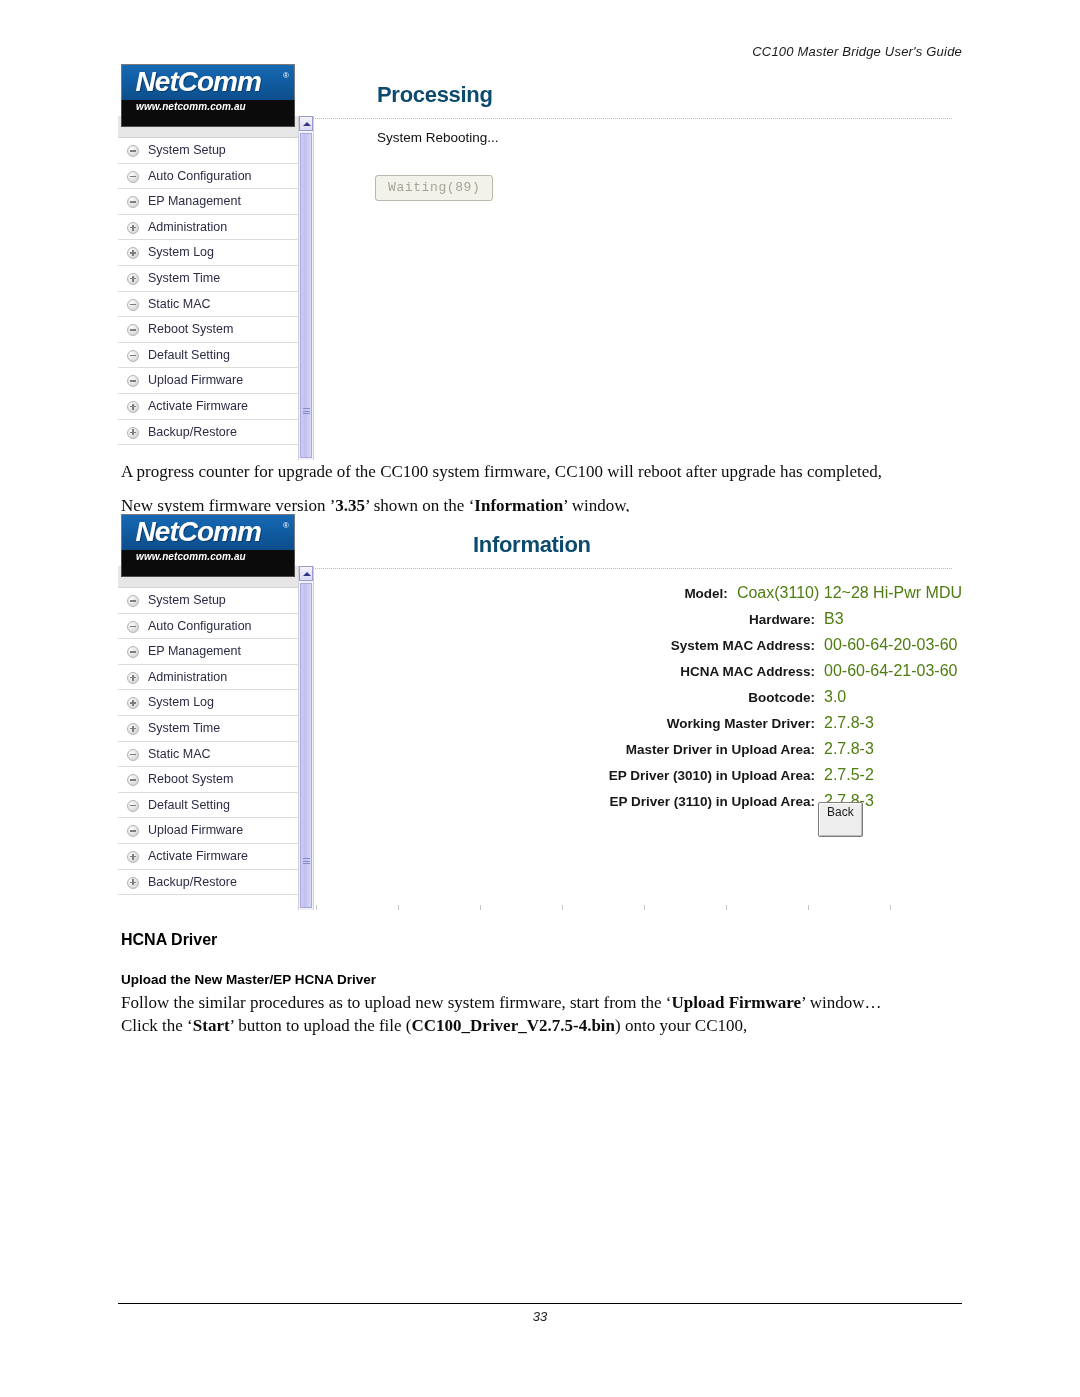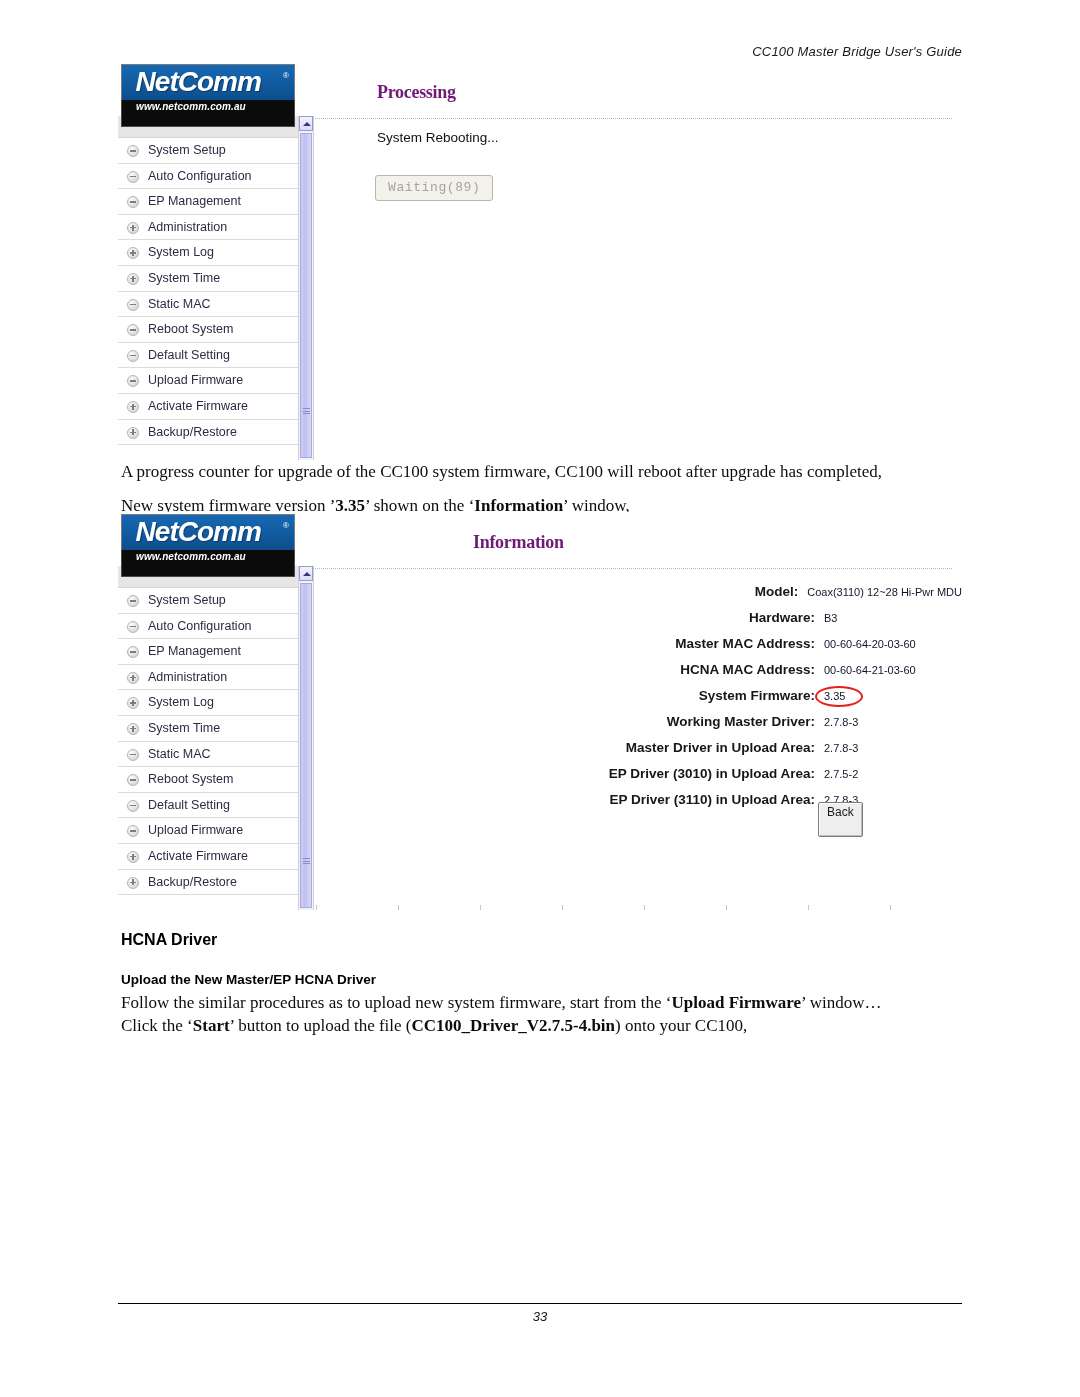--- a/index.html
+++ b/index.html
@@ -209,24 +209,24 @@
   }
 
   
   .panel {
     position: absolute;
     left: 197px; top: 0;
     right: 0; bottom: 0;
     background: #ffffff;
   }
   .panel-title {
-    font-family: Liberation Serif, serif;
+    font-family: Liberation Sans, sans-serif;
     font-weight: bold;
-    font-size: 18px;
-    color: #701a75;
+    font-size: 22px;
+    color: #0c4a6e;
     letter-spacing: -.3px;
   }
   #shot-processing .panel-title { position: absolute; left: 62px; top: 20px; }
   #shot-information .panel-title { position: absolute; left: 158px; top: 20px; }
 
   .dotted-rule {
     position: absolute;
     left: 0; right: 10px;
     height: 0;
     border-top: 1.5px dotted #b9b9c6;
@@ -272,22 +272,22 @@
     padding-right: 9px;
     font-family: "Liberation Sans", sans-serif;
     font-weight: bold;
     font-size: 13.5px;
     color: #171717;
     white-space: nowrap;
   }
   .info-value {
     position: relative;
     font-family: "Liberation Sans", sans-serif;
-    font-size: 11px;
-    color: #0f172a;
+    font-size: 16px;
+    color: #4d7c0f;
     white-space: nowrap;
   }
   .info-value.highlighted::before {
     content: "";
     position: absolute;
     left: -9px; top: -4px;
     width: 48px; height: 21px;
     border: 2px solid #e81d1d;
     border-radius: 50%;
     box-sizing: border-box;
@@ -481,30 +481,30 @@
       <div class="info-table" id="info-table">
           <div class="info-row">
             <div class="info-label">Model:</div>
             <div class="info-value">Coax(3110) 12~28 Hi-Pwr MDU</div>
           </div>
           <div class="info-row">
             <div class="info-label">Hardware:</div>
             <div class="info-value">B3</div>
           </div>
           <div class="info-row">
-            <div class="info-label">Master MAC Address:</div>
+            <div class="info-label">System MAC Address:</div>
             <div class="info-value">00-60-64-20-03-60</div>
           </div>
           <div class="info-row">
             <div class="info-label">HCNA MAC Address:</div>
             <div class="info-value">00-60-64-21-03-60</div>
           </div>
           <div class="info-row">
-            <div class="info-label">System Firmware:</div>
-            <div class="info-value highlighted">3.35</div>
+            <div class="info-label">Bootcode:</div>
+            <div class="info-value">3.0</div>
           </div>
           <div class="info-row">
             <div class="info-label">Working Master Driver:</div>
             <div class="info-value">2.7.8-3</div>
           </div>
           <div class="info-row">
             <div class="info-label">Master Driver in Upload Area:</div>
             <div class="info-value">2.7.8-3</div>
           </div>
           <div class="info-row">

